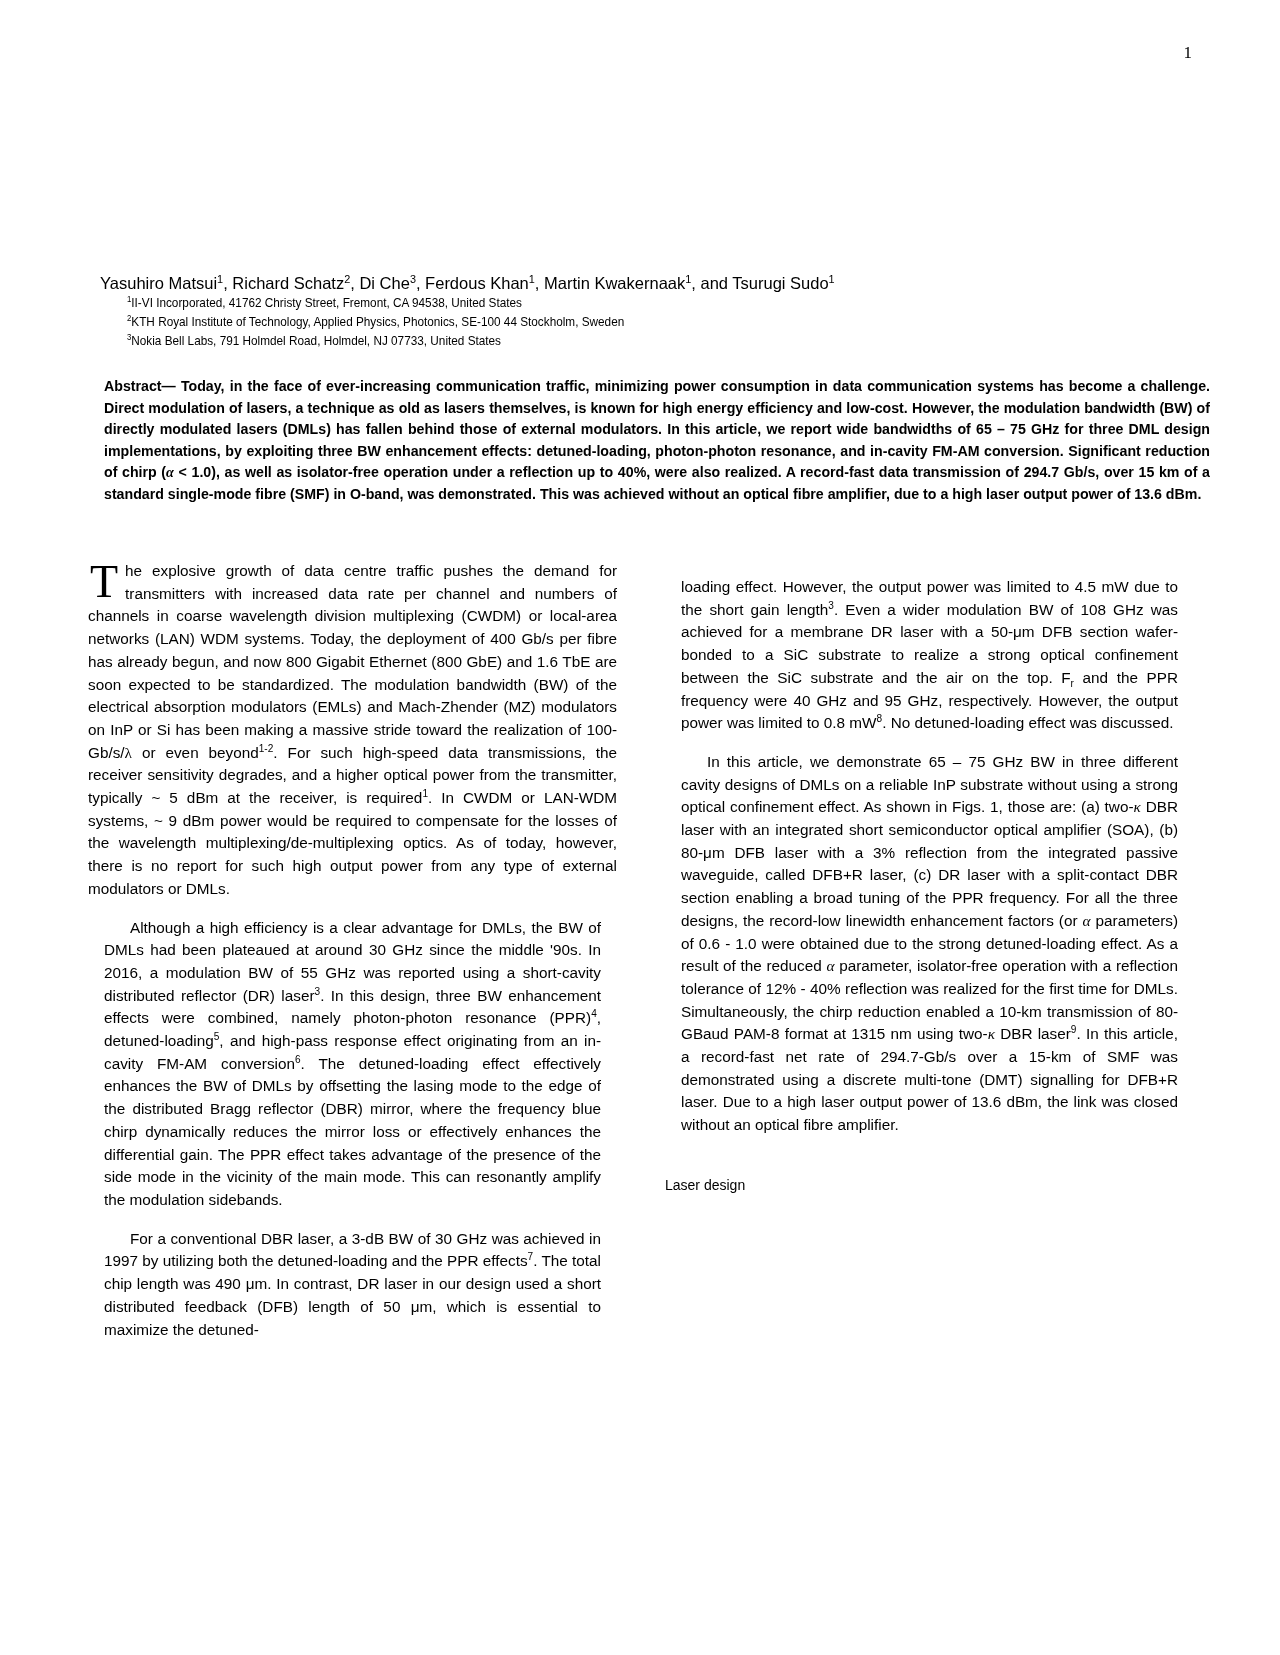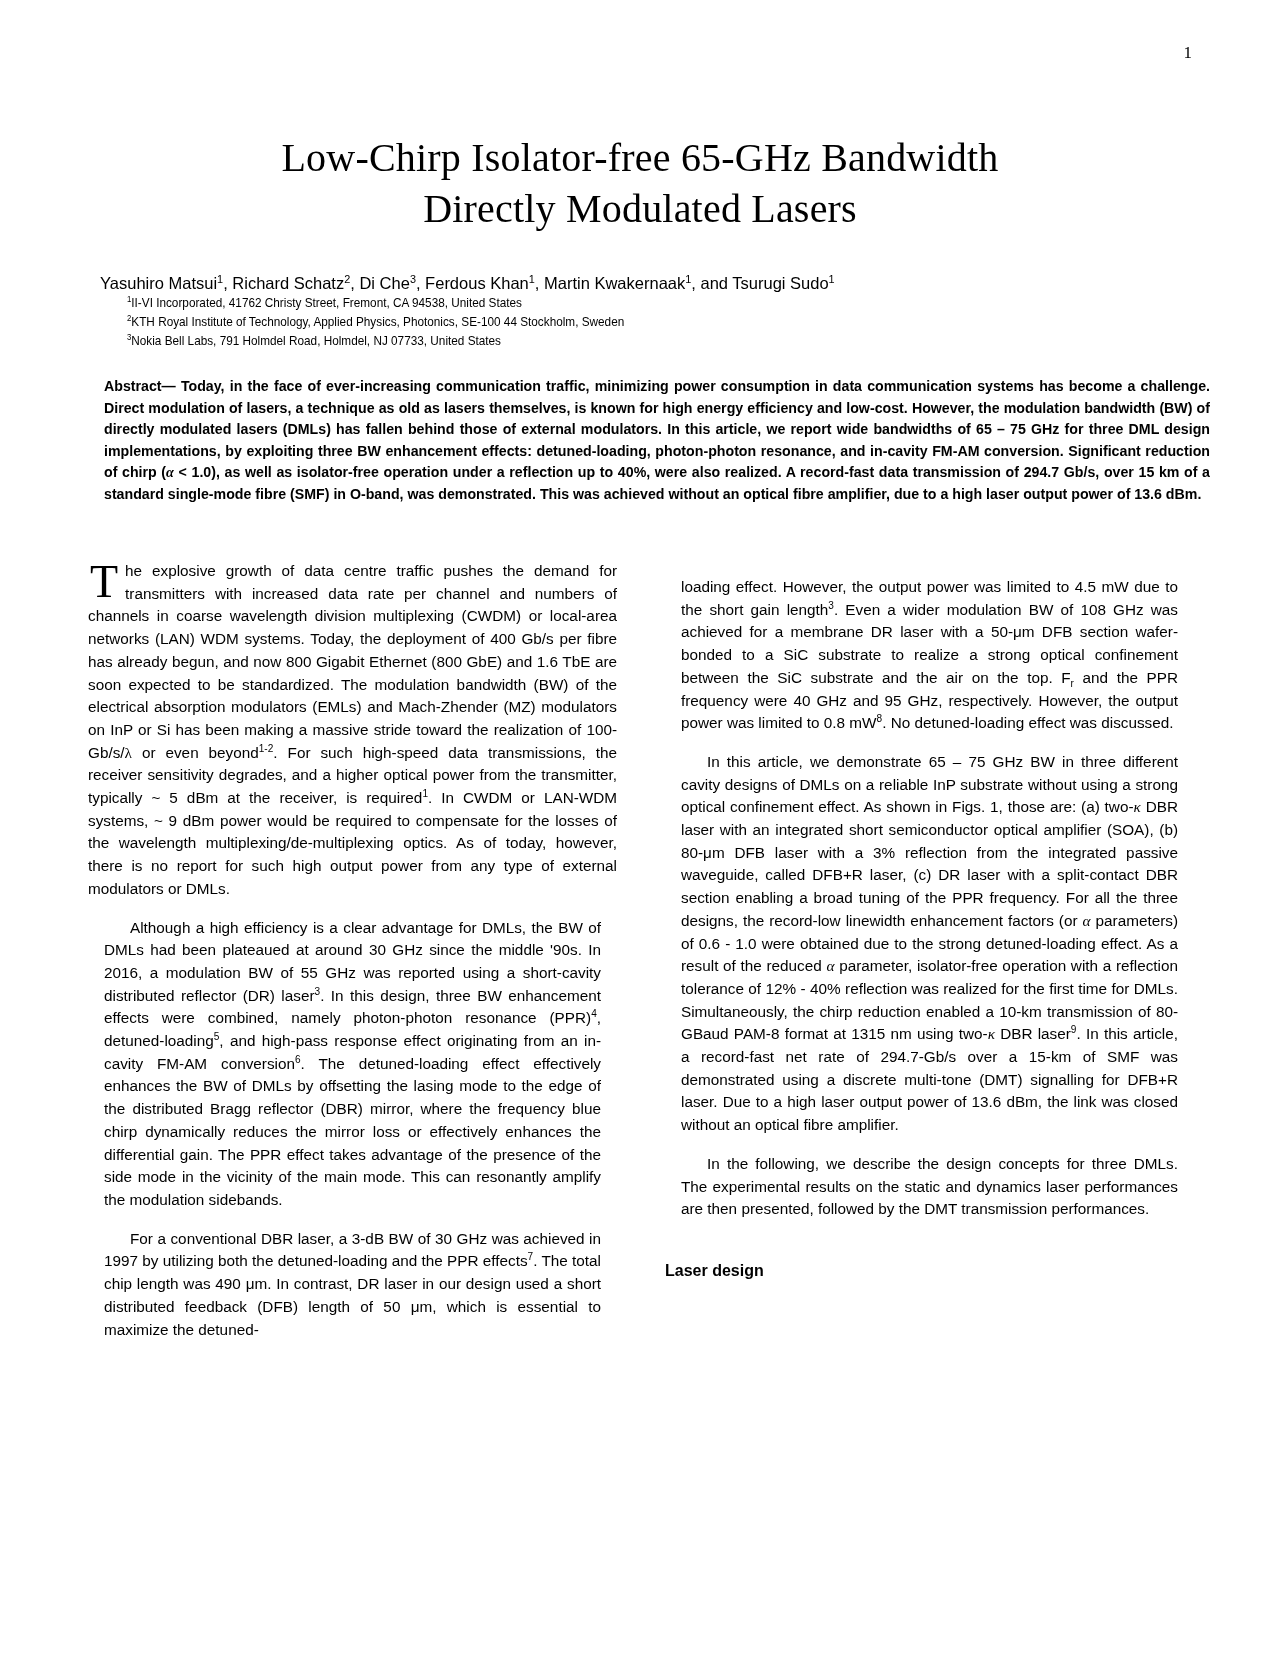--- a/index.html
+++ b/index.html
@@ -127,22 +127,22 @@
     font-size: 46px;
     line-height: 0.78;
     padding: 2px 7px 0 2px;
     margin-top: 2px;
   }
 
   .blank-line { height: 22px; }
 
   h3.section-head {
     margin: 0;
-    font-size: 16px;
-    font-weight: bold;
+    font-size: 14px;
+    font-weight: normal;
     line-height: 1.485;
   }
 
   .kappa, .alpha {
     font-family: "Liberation Serif", serif;
     font-style: italic;
   }
   .lambda {
     font-family: "Liberation Serif", serif;
   }
@@ -150,24 +150,20 @@
     font-family: "Liberation Sans", sans-serif;
   }
 </style>
 </head>
 <body>
 
 <div class="page">
 
   <div class="page-number">1</div>
 
-  <div class="title-block">
-    <div class="title-line">Low-Chirp Isolator-free 65-GHz Bandwidth</div>
-    <div class="title-line">Directly Modulated Lasers</div>
-  </div>
 
   <div class="authors-block">
     <div class="author-line">Yasuhiro Matsui<sup>1</sup>, Richard Schatz<sup>2</sup>, Di Che<sup>3</sup>, Ferdous Khan<sup>1</sup>, Martin Kwakernaak<sup>1</sup>, and Tsurugi Sudo<sup>1</sup></div>
     <div class="affil-line"><sup>1</sup>II-VI Incorporated, 41762 Christy Street, Fremont, CA 94538, United States</div>
     <div class="affil-line"><sup>2</sup>KTH Royal Institute of Technology, Applied Physics, Photonics, SE-100 44 Stockholm, Sweden</div>
     <div class="affil-line"><sup>3</sup>Nokia Bell Labs, 791 Holmdel Road, Holmdel, NJ 07733, United States</div>
   </div>
 
   <div class="abstract">
     <span><b>Abstract—</b> Today, in the face of ever-increasing communication traffic, minimizing power consumption in data communication systems has become a challenge.  Direct modulation of lasers, a technique as old as lasers themselves, is known for high energy efficiency and low-cost.  However, the modulation bandwidth (BW) of directly modulated lasers (DMLs) has fallen behind those of external modulators.  In this article, we report wide bandwidths of 65 – 75 GHz for three DML design implementations, by exploiting three BW enhancement effects:  detuned-loading, photon-photon resonance, and in-cavity FM-AM conversion.  Significant reduction of chirp (<span class="alpha">α</span> &lt; 1.0), as well as isolator-free operation under a reflection up to 40%, were also realized.  A record-fast data transmission of 294.7 Gb/s, over 15 km of a standard single-mode fibre (SMF) in O-band, was demonstrated.  This was achieved without an optical fibre amplifier, due to a high laser output power of 13.6 dBm.</span>
@@ -179,20 +175,19 @@
       <p class="dropcap-para">
         <span class="dropcap">T</span><span>he explosive growth of data centre traffic pushes the demand for transmitters with increased data rate per channel and numbers of channels in coarse wavelength division multiplexing (CWDM) or local-area networks (LAN) WDM systems. Today, the deployment of 400 Gb/s per fibre has already begun, and now 800 Gigabit Ethernet (800 GbE) and 1.6 TbE are soon expected to be standardized. The modulation bandwidth (BW) of the electrical absorption modulators (EMLs) and Mach-Zhender (MZ) modulators on InP or Si has been making a massive stride toward the realization of 100-Gb/s/<span class="lambda">λ</span> or even beyond<sup>1-2</sup>. For such high-speed data transmissions, the receiver sensitivity degrades, and a higher optical power from the transmitter, typically ~ 5 dBm at the receiver, is required<sup>1</sup>. In CWDM or LAN-WDM systems, ~ 9 dBm power would be required to compensate for the losses of the wavelength multiplexing/de-multiplexing optics. As of today, however, there is no report for such high output power from any type of external modulators or DMLs.</span>
       </p>
       <p class="para">Although a high efficiency is a clear advantage for DMLs, the BW of DMLs had been plateaued at around 30 GHz since the middle '90s. In 2016, a modulation BW of 55 GHz was reported using a short-cavity distributed reflector (DR) laser<sup>3</sup>. In this design, three BW enhancement effects were combined, namely photon-photon resonance (PPR)<sup>4</sup>, detuned-loading<sup>5</sup>, and high-pass response effect originating from an in-cavity FM-AM conversion<sup>6</sup>. The detuned-loading effect effectively enhances the BW of DMLs by offsetting the lasing mode to the edge of the distributed Bragg reflector (DBR) mirror, where the frequency blue chirp dynamically reduces the mirror loss or effectively enhances the differential gain. The PPR effect takes advantage of the presence of the side mode in the vicinity of the main mode. This can resonantly amplify the modulation sidebands.</p>
       <p class="para">For a conventional DBR laser, a 3-dB BW of 30 GHz was achieved in 1997 by utilizing both the detuned-loading and the PPR effects<sup>7</sup>. The total chip length was 490 <span class="mu">μ</span>m. In contrast, DR laser in our design used a short distributed feedback (DFB) length of 50 <span class="mu">μ</span>m, which is essential to maximize the detuned-</p>
     </div>
 
     <div class="col col-right">
       <p class="para noindent">loading effect. However, the output power was limited to 4.5 mW due to the short gain length<sup>3</sup>. Even a wider modulation BW of 108 GHz was achieved for a membrane DR laser with a 50-<span class="mu">μ</span>m DFB section wafer-bonded to a SiC substrate to realize a strong optical confinement between the SiC substrate and the air on the top. F<sub>r</sub> and the PPR frequency were 40 GHz and 95 GHz, respectively. However, the output power was limited to 0.8 mW<sup>8</sup>. No detuned-loading effect was discussed.</p>
       <p class="para">In this article, we demonstrate 65 – 75 GHz BW in three different cavity designs of DMLs on a reliable InP substrate without using a strong optical confinement effect. As shown in Figs. 1, those are: (a) two-<span class="kappa">κ</span> DBR laser with an integrated short semiconductor optical amplifier (SOA), (b) 80-<span class="mu">μ</span>m DFB laser with a 3% reflection from the integrated passive waveguide, called DFB+R laser, (c) DR laser with a split-contact DBR section enabling a broad tuning of the PPR frequency. For all the three designs, the record-low linewidth enhancement factors (or <span class="alpha">α</span> parameters) of 0.6 - 1.0 were obtained due to the strong detuned-loading effect. As a result of the reduced <span class="alpha">α</span> parameter, isolator-free operation with a reflection tolerance of 12% - 40% reflection was realized for the first time for DMLs. Simultaneously, the chirp reduction enabled a 10-km transmission of 80-GBaud PAM-8 format at 1315 nm using two-<span class="kappa">κ</span> DBR laser<sup>9</sup>. In this article, a record-fast net rate of 294.7-Gb/s over a 15-km of SMF was demonstrated using a discrete multi-tone (DMT) signalling for DFB+R laser. Due to a high laser output power of 13.6 dBm, the link was closed without an optical fibre amplifier.</p>
-      <p class="para">In the following, we describe the design concepts for three DMLs. The experimental results on the static and dynamics laser performances are then presented, followed by the DMT transmission performances.</p>
       <div class="blank-line"></div>
       <h3 class="section-head">Laser design</h3>
     </div>
 
   </div>
 
 </div>
 
 </body></html>

